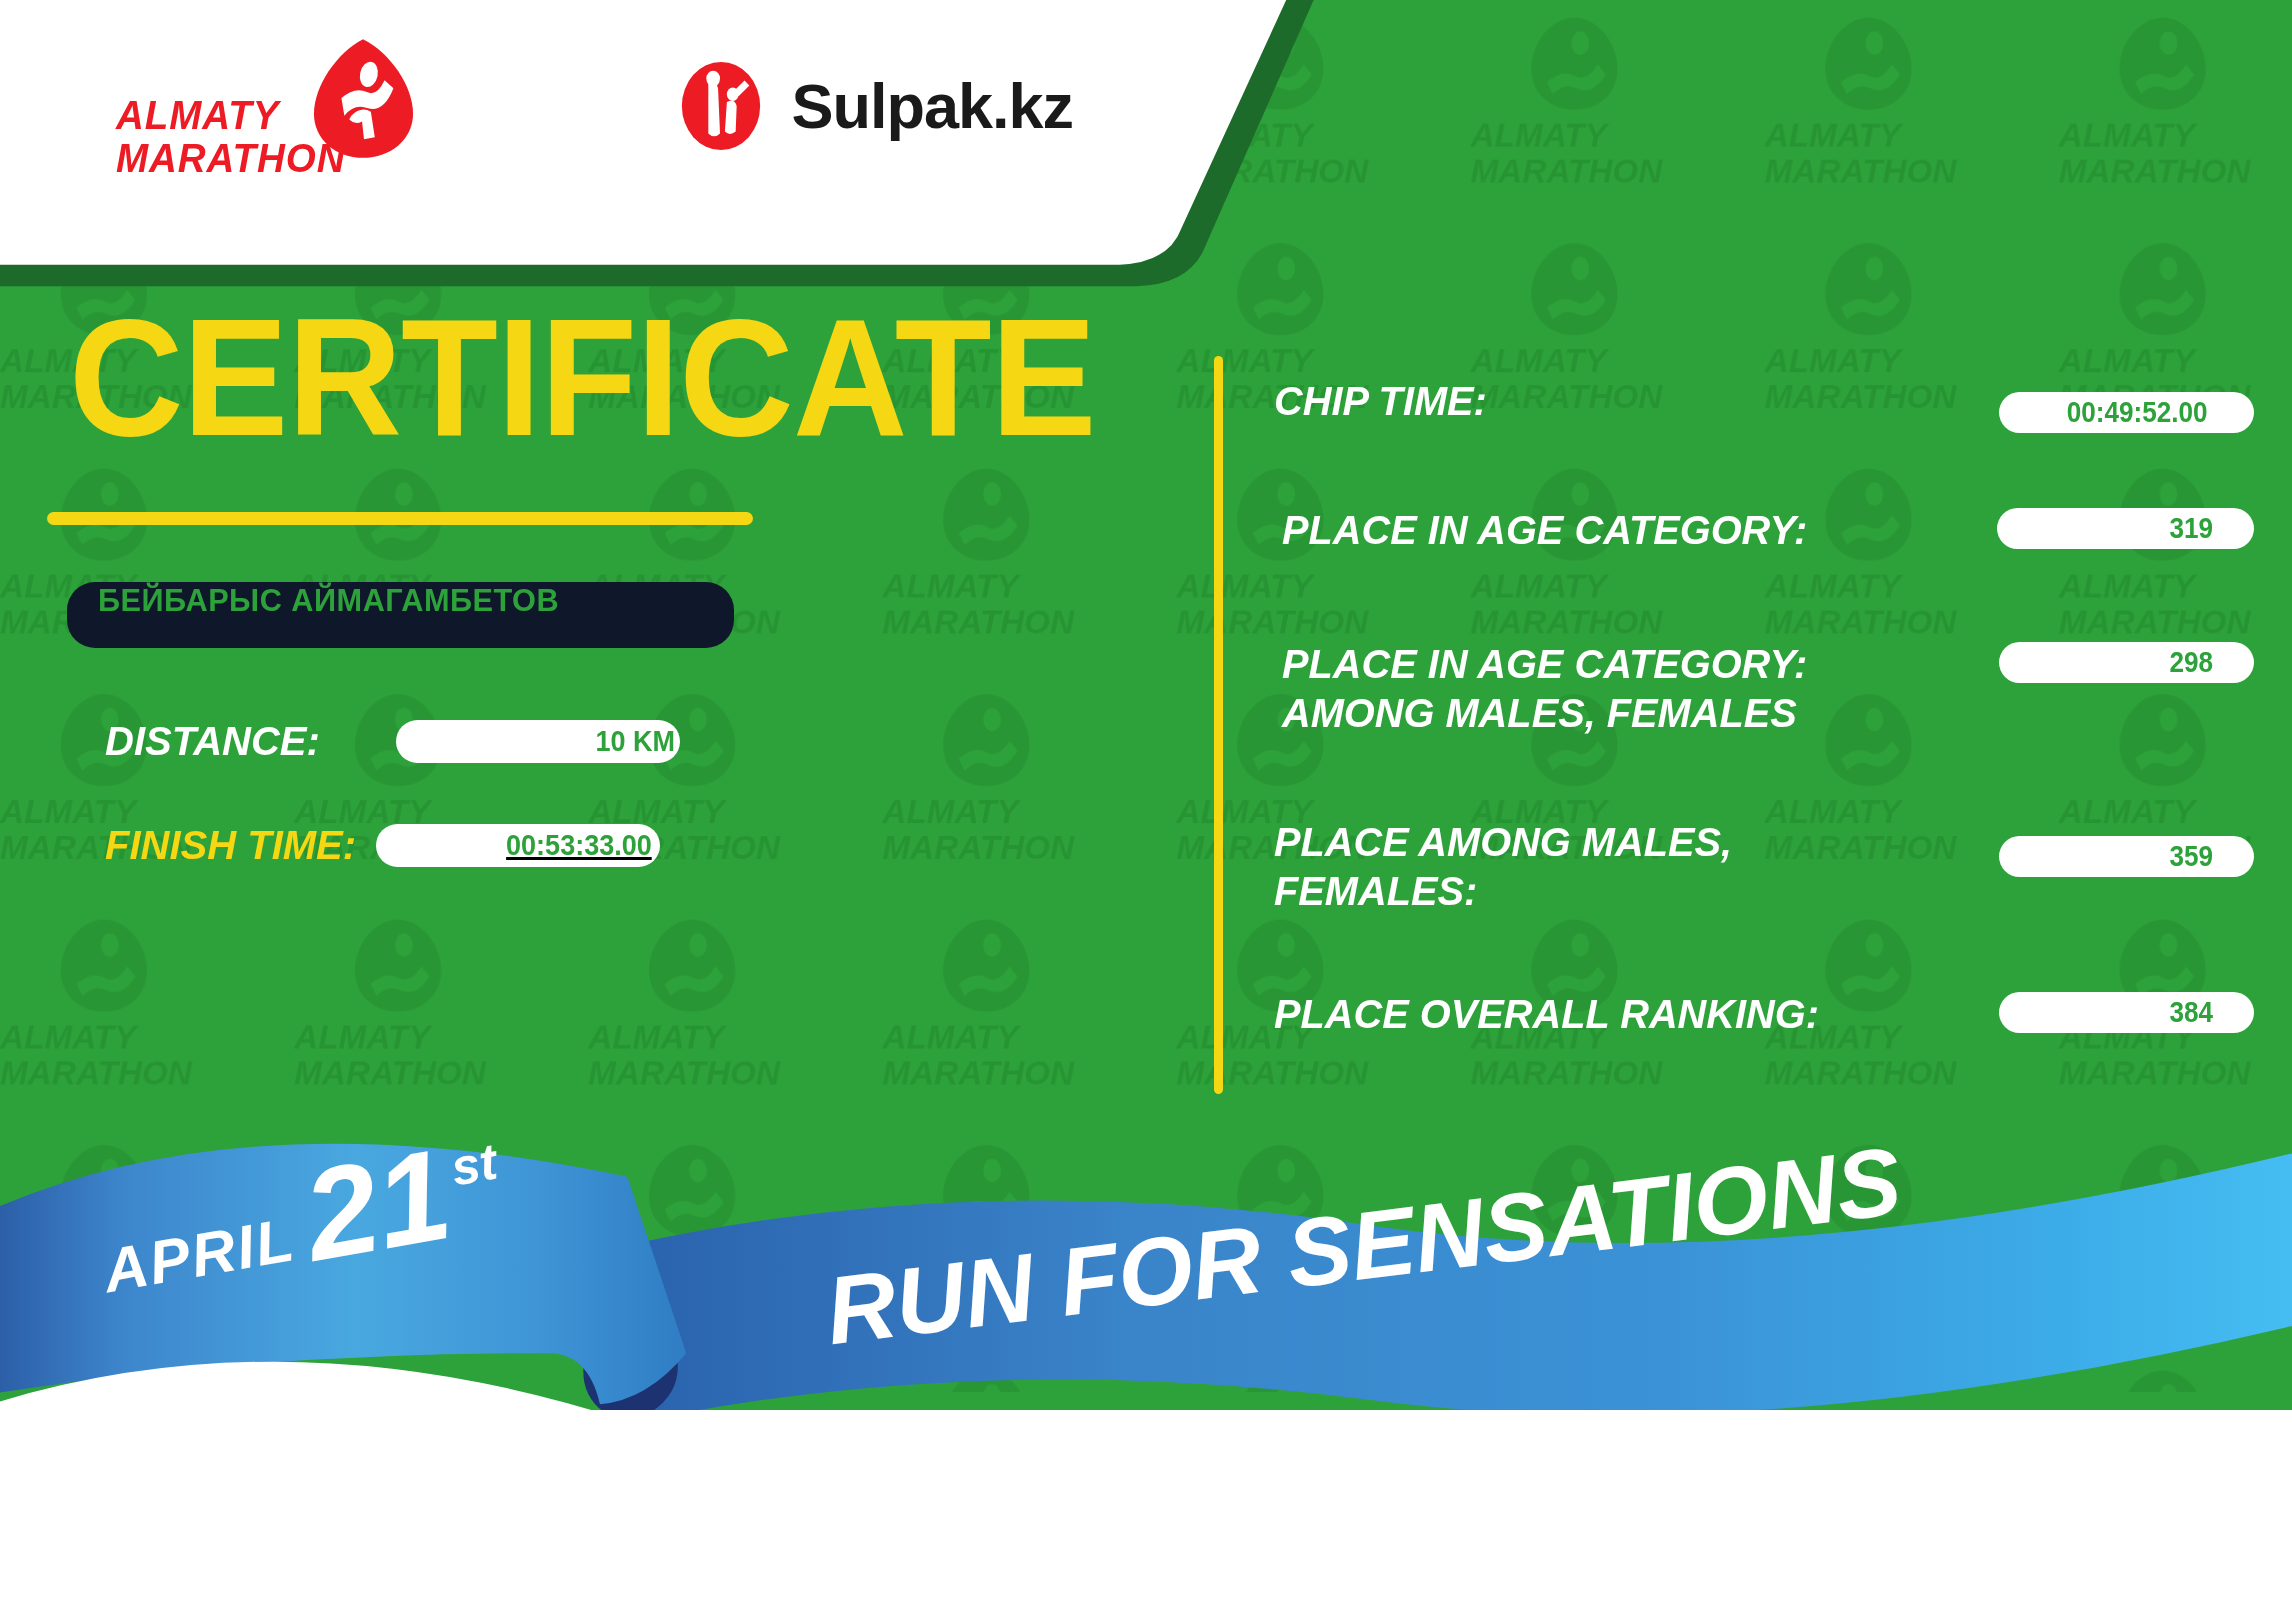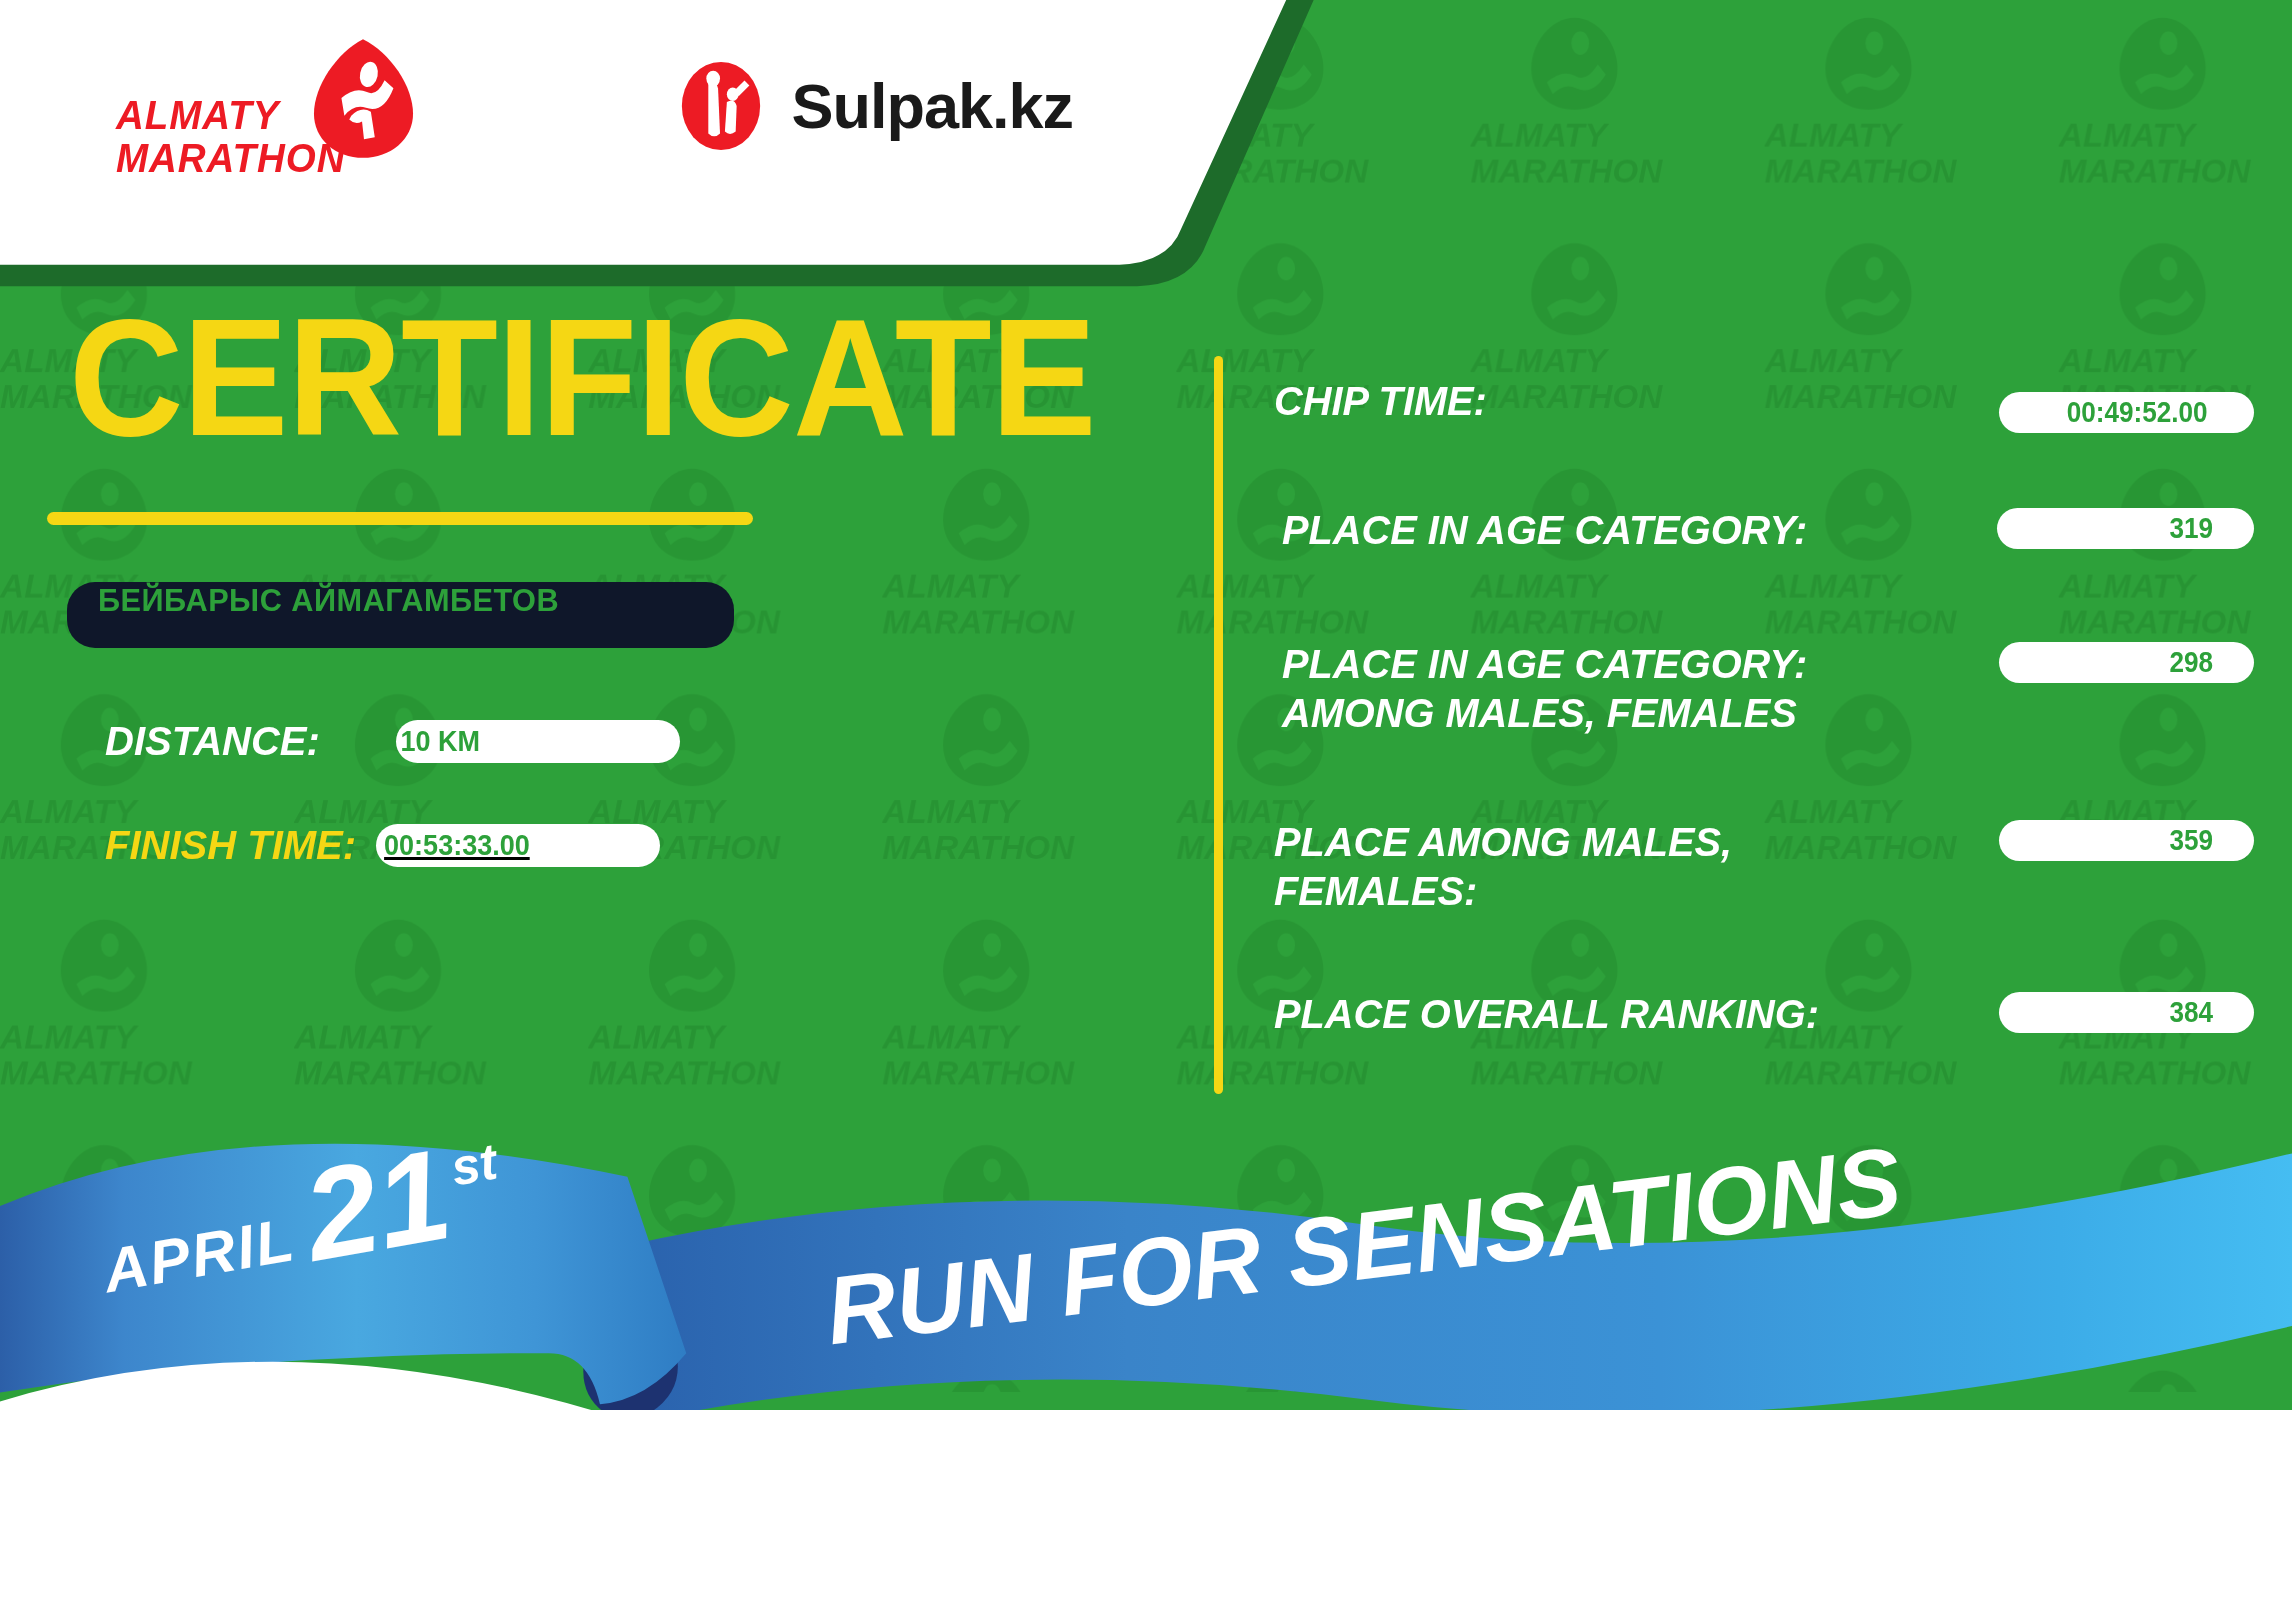--- a/index.html
+++ b/index.html
@@ -133,21 +133,21 @@
   }
   .stat-label.white { color: #ffffff; }
   .stat-label.yellow { color: #f5d714; }
   .stat-pill {
     margin-left: 23.5px;
     width: 284px; height: 43px;
     background: #ffffff;
     border-radius: 21.6px;
     display: flex;
     align-items: center;
-    justify-content: flex-start;
+    justify-content: flex-end;
   }
   .stat-pill span {
     color: #2da13a;
     font-size: 30px;
     font-weight: 900;
     letter-spacing: 0px;
     transform: scaleX(0.9);
     font-family: "Liberation Sans", sans-serif;
   }
   .stat-row.distance .stat-pill { margin-left: 76px; }
@@ -214,21 +214,21 @@
   #res-1 { position:absolute; top: 129px; left: 0; width: 980px; }
   #res-1 .res-label { position:absolute; left: 7.8px;  top: 0px; }
   #res-1 .res-pill  { top: 2px; width: 257px; }
 
   #res-2 { position:absolute; top: 263px; left: 0; width: 980px; }
   #res-2 .res-label { position:absolute; left: 7.8px;  top: 0px; }
   #res-2 .res-pill  { top: 2px; }
 
   #res-3 { position:absolute; top: 441px; left: 0; width: 980px; }
   #res-3 .res-label { position:absolute; left: 0px;  top: 0px; }
-  #res-3 .res-pill  { top: 2px; }
+  #res-3 .res-pill  { top: 18px; }
 
   #res-4 { position:absolute; top: 613px; left: 0; width: 980px; }
   #res-4 .res-label { position:absolute; left: 0px;  top: 0px; }
   #res-4 .res-pill  { top: 2px; }
 
   
   .ribbon { position: absolute; left: 0; top: 1059px; width: 2293px; height: 353px; z-index: 7; }
   .ribbon-text-date {
     position: absolute;
     left: 98px; top: 1166px;

